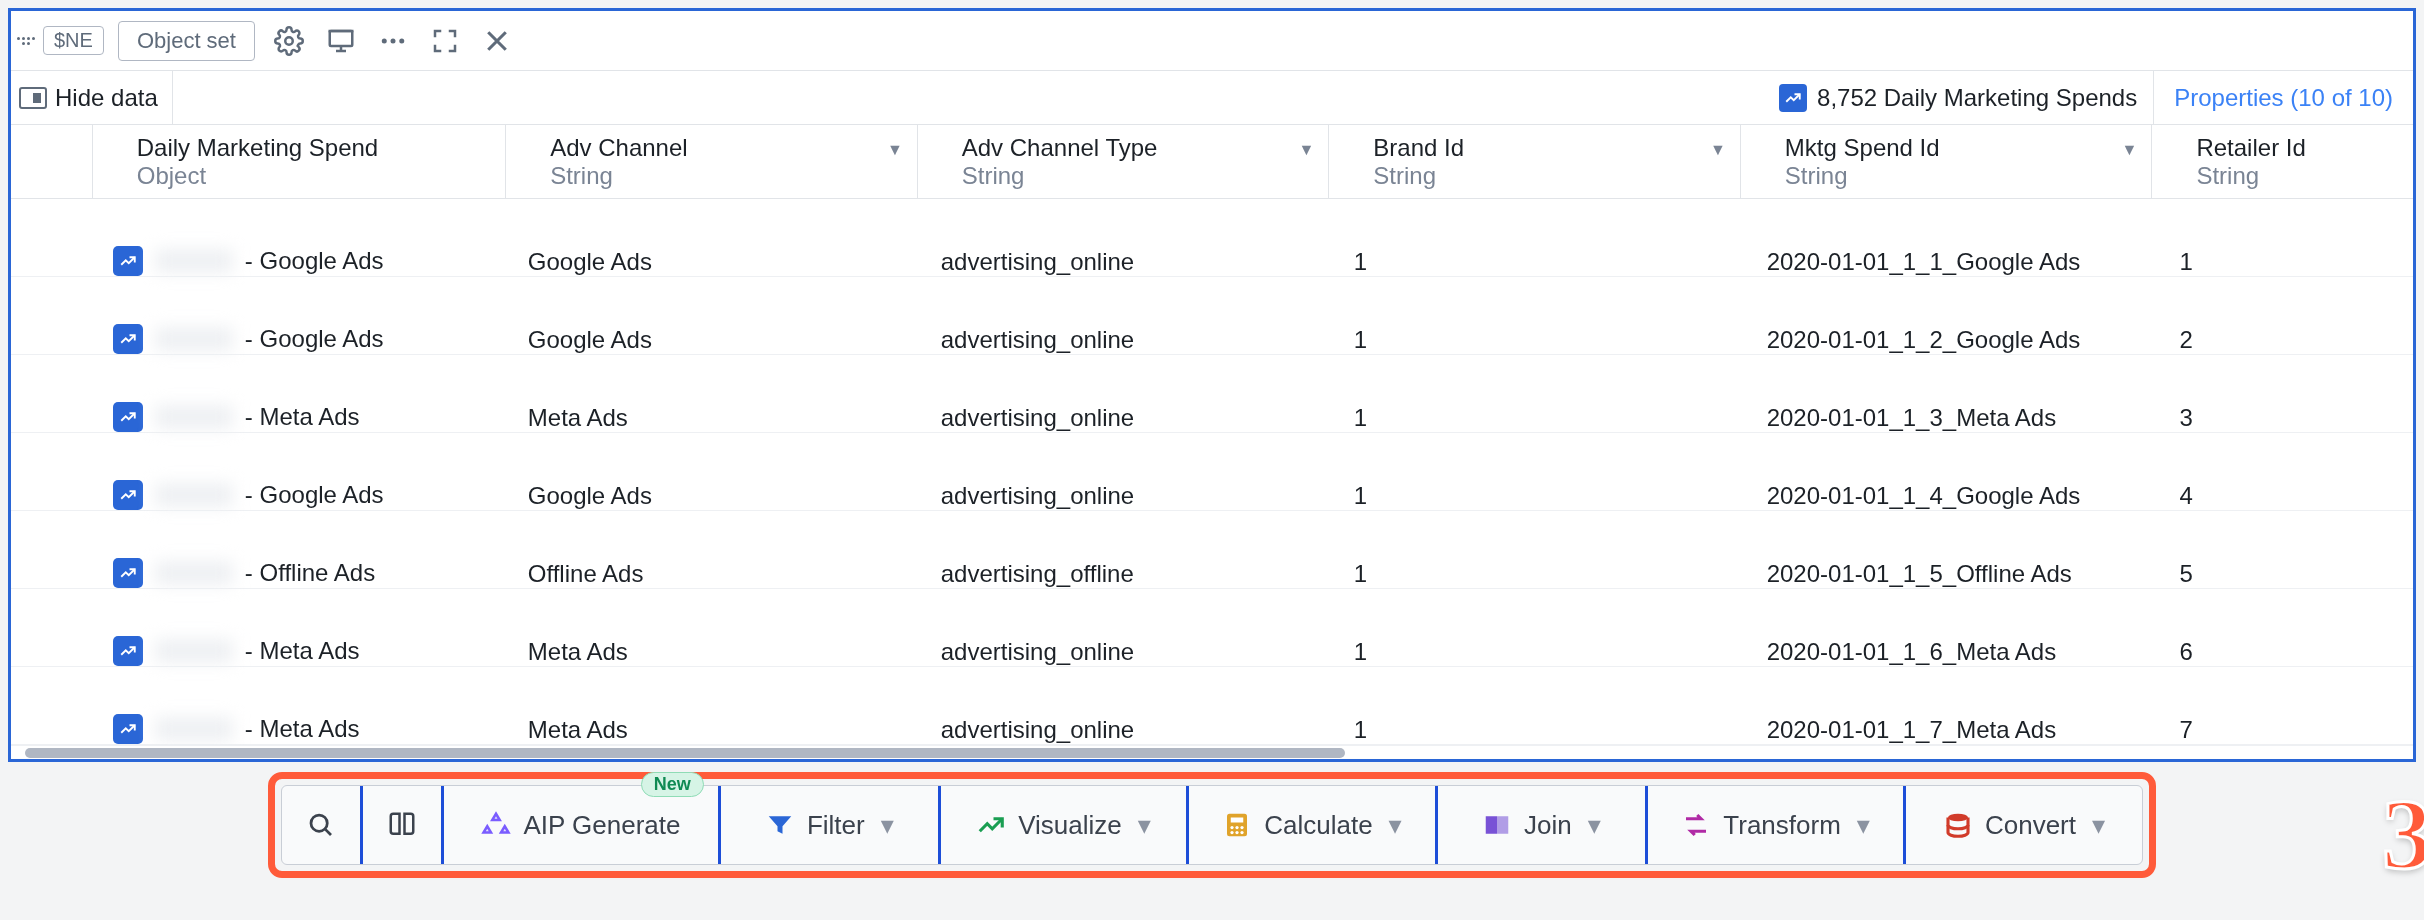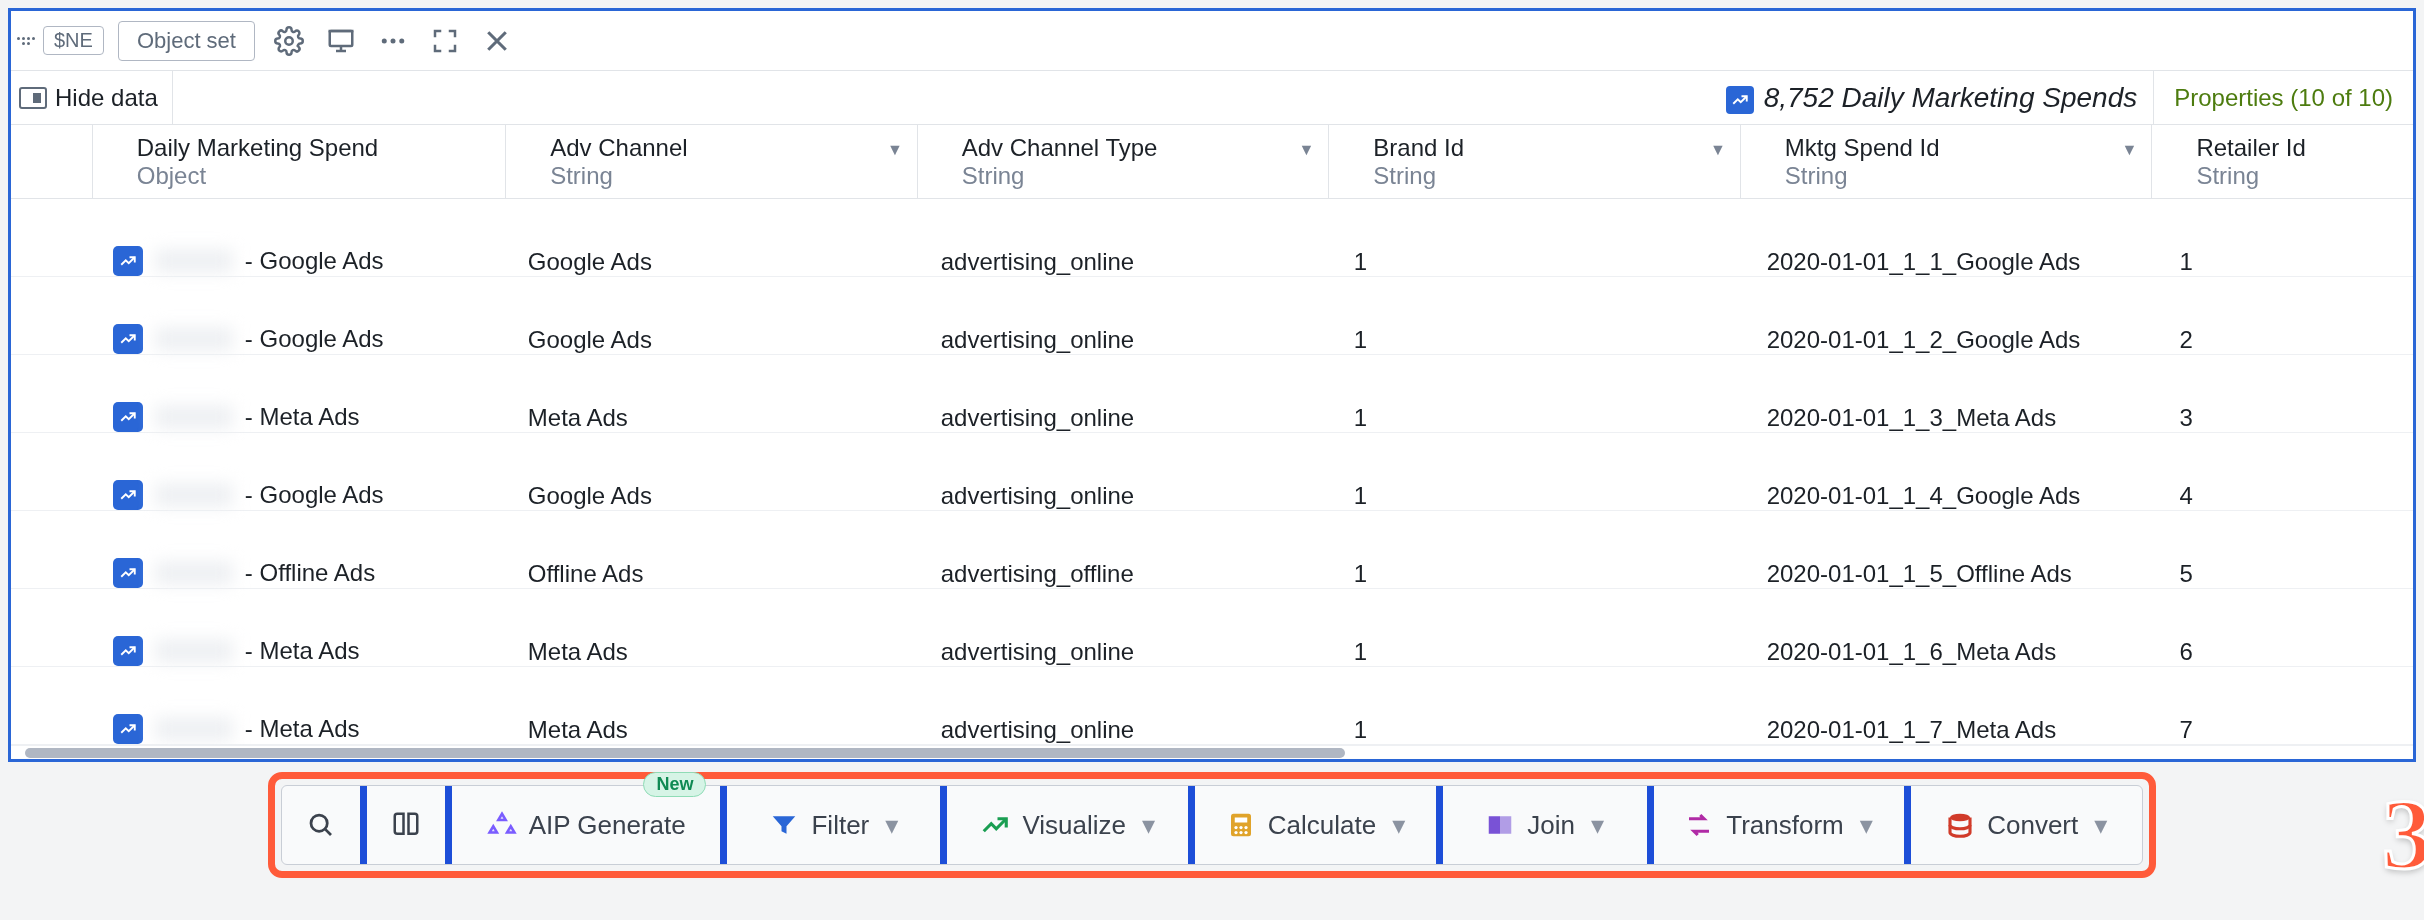--- a/index.html
+++ b/index.html
@@ -43,24 +43,24 @@
     display:flex; align-items:center; height: 54px;
     border-bottom: 1px solid #e1e4e8;
   }
   .hide-data {
     display:flex; align-items:center; gap:8px; padding: 0 14px 0 8px;
     font-size: 24px; color:#1c2127; border-right: 1px solid #e1e4e8; height:100%;
   }
   .hide-data .hicon { width:28px; height:22px; border:2px solid #5f6b7a; border-radius:3px; position:relative; }
   .hide-data .hicon::after { content:""; position:absolute; right:4px; top:4px; bottom:4px; width:8px; background:#5f6b7a; }
   .subheader-spacer { flex:1; }
-  .count-pill { display:flex; align-items:flex-end; gap:10px; padding: 0 16px; font-size:28px; color:#1c2127;font-style:italic; }
+  .count-pill { display:flex; align-items:center; gap:10px; padding: 0 16px; font-size:24px; color:#1c2127; }
   .count-pill .sq { width:28px; height:28px; background:#2a66d6; border-radius:4px; display:flex; align-items:center; justify-content:center; }
   .count-pill .sq svg { width:18px; height:18px; stroke:#fff; }
-  .props-link { color:#4d7c0f; font-size:24px; padding:0 20px; border-left:1px solid #e1e4e8; height:100%; display:flex; align-items:center; }
+  .props-link { color:#3b82f6; font-size:24px; padding:0 20px; border-left:1px solid #e1e4e8; height:100%; display:flex; align-items:center; }
 
   .grid {}
   .grid-header { display:flex; border-bottom:1px solid #e1e4e8; height: 74px; gap: 28px; }
   .col { padding: 10px 16px; border-right: 1px solid #e1e4e8; display:flex; flex-direction:column; justify-content:center; position:relative; }
   .col:last-child { border-right:none; }
   .col .label { font-size:24px; color:#1c2127; }
   .col .type { font-size:24px; color:#7a8494; }
   .col .caret { position:absolute; right:14px; top:16px; color:#7a8494; }
   .c0 { width: 86px; }
   .c1 { width: 416px; }
@@ -89,21 +89,21 @@
   .toolbar-highlight {
     border: 7px solid #ff5b3a; border-radius: 14px; padding: 6px;
     margin-left: 260px; margin-right: 260px;
   }
   .toolbar {
     display:flex; align-items:stretch; background:#f9fafb;
     border:1px solid #c9ced6; border-radius:6px; height:80px;
   }
   .tb-btn {
     display:flex; align-items:center; justify-content:center; gap:12px; padding: 0 28px;
-    font-size:26px; color:#3b424d; border-right:7px solid #1d4ed8; position:relative;
+    font-size:26px; color:#3b424d; border-right:3px solid #1d4ed8; position:relative;
   }
   .tb-btn:last-child { border-right:none; }
   .tb-btn .caret { color:#8b93a1; margin-left:4px; }
   .tb-btn svg { width:30px; height:30px; }
   .badge-new {
     position:absolute; top:-14px; right:14px; background:#d6f4e6; color:#0f8a53;
     border:1px solid #8fdcb6; border-radius: 14px; padding: 1px 12px; font-size:18px; font-weight:600;
   }
   .big-num {
     position:absolute; right:-16px; top: 4px; font-size: 100px; font-weight:800;

